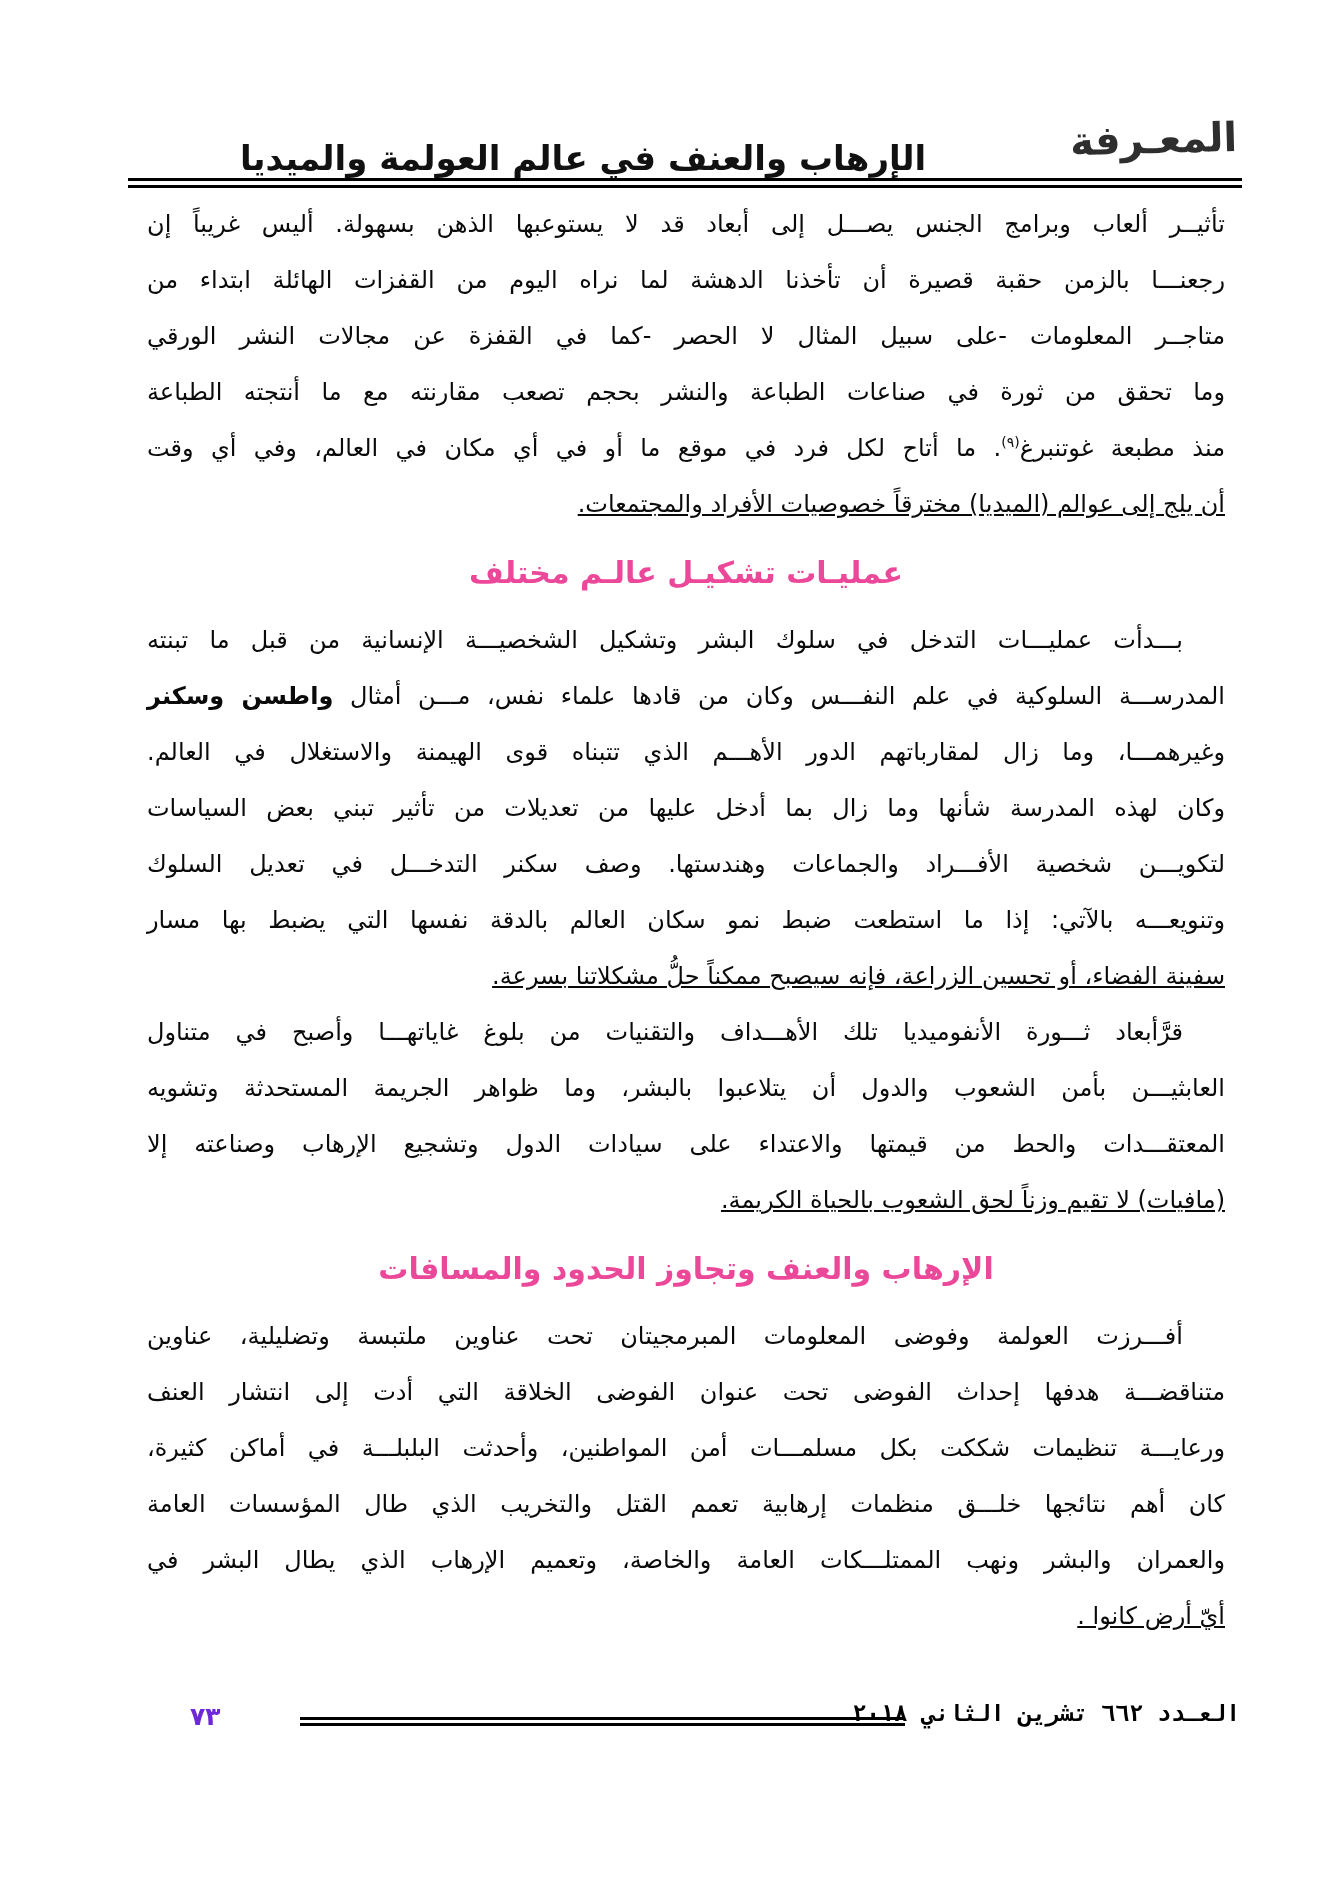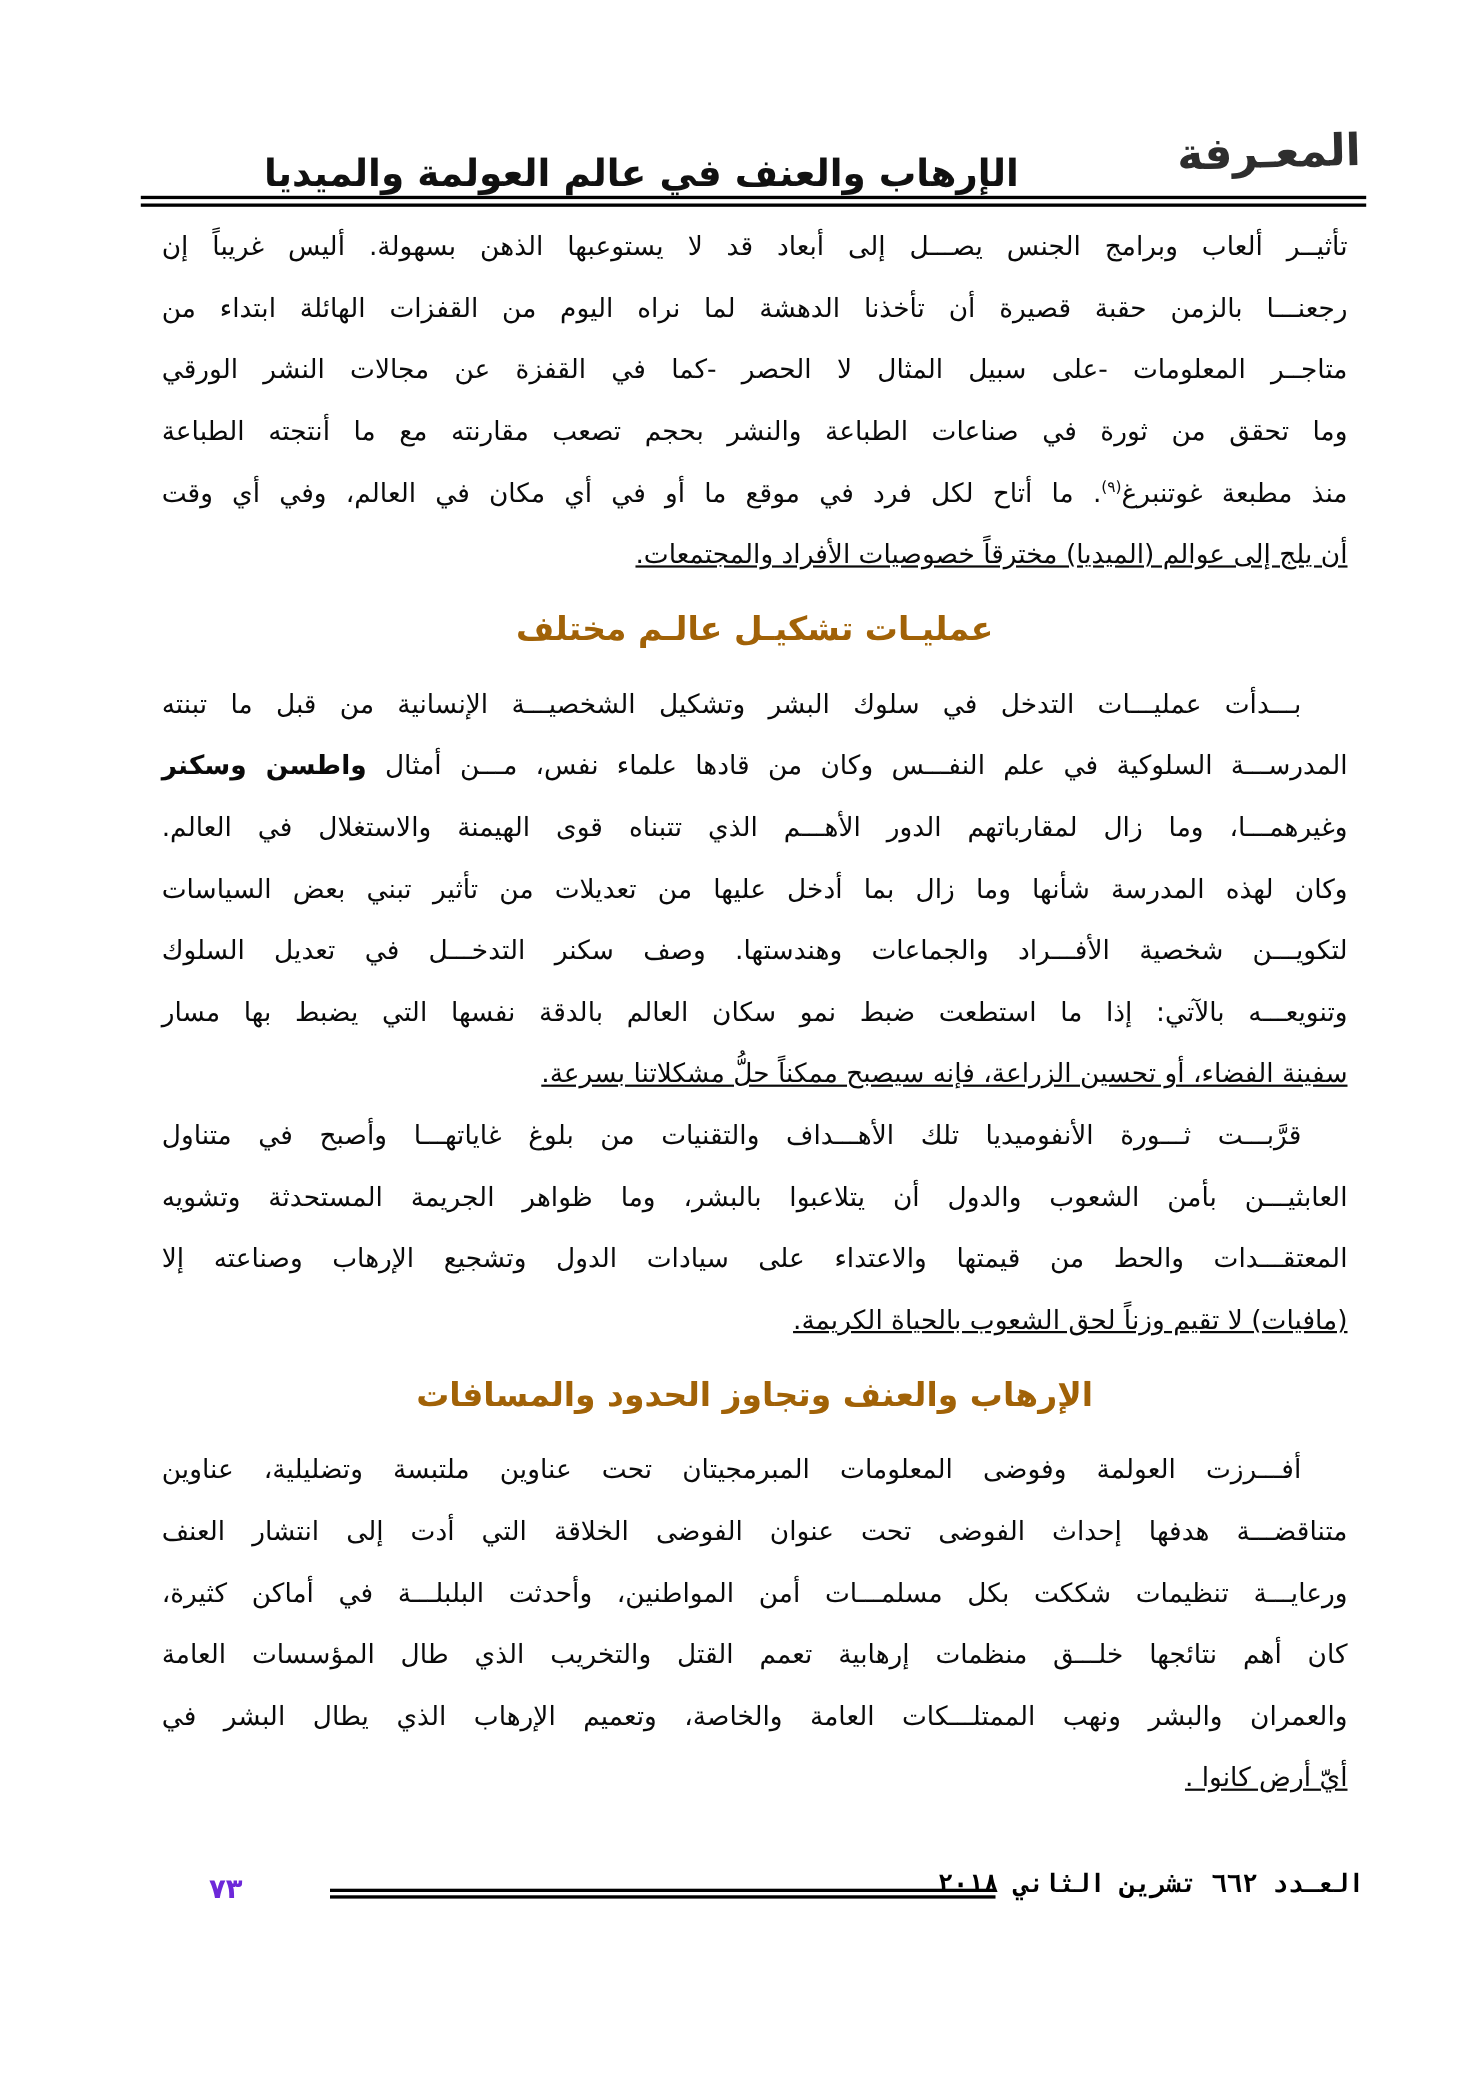--- a/index.html
+++ b/index.html
@@ -80,21 +80,21 @@
   }
   .line .bold { font-weight: bold; }
   .section-heading {
     height: 56px;
     line-height: 56px;
     margin: 13px 0 11px 0;
     text-align: center;
     text-align-last: center;
     font-size: 30px;
     font-weight: bold;
-    color: #a16207;
+    color: #ec4899;
   }
   
   .footer-issue {
     position: absolute;
     top: 1700px;
     right: 99px;
     font-size: 23px;
     font-weight: bold;
     white-space: nowrap;
     color: #000;
@@ -142,21 +142,21 @@
       <div class="paragraph indent">
         <div class="line"><span>بـــدأت عمليـــات التدخل في سلوك البشر وتشكيل الشخصيـــة الإنسانية من قبل ما تبنته</span></div>
         <div class="line"><span>المدرســـة السلوكية في علم النفـــس وكان من قادها علماء نفس، مـــن أمثال </span><span class="bold">واطسن وسكنر</span></div>
         <div class="line"><span>وغيرهمـــا، وما زال لمقارباتهم الدور الأهـــم الذي تتبناه قوى الهيمنة والاستغلال في العالم.</span></div>
         <div class="line"><span>وكان لهذه المدرسة شأنها وما زال بما أدخل عليها من تعديلات من تأثير تبني بعض السياسات</span></div>
         <div class="line"><span>لتكويـــن شخصية الأفـــراد والجماعات وهندستها. وصف سكنر التدخـــل في تعديل السلوك</span></div>
         <div class="line"><span>وتنويعـــه بالآتي: إذا ما استطعت ضبط نمو سكان العالم بالدقة نفسها التي يضبط بها مسار</span></div>
         <div class="line last"><span>سفينة الفضاء، أو تحسين الزراعة، فإنه سيصبح ممكناً حلُّ مشكلاتنا بسرعة.</span></div>
       </div>
       <div class="paragraph indent">
-        <div class="line"><span>قرَّبـــت ثـــورة الأنفوميديا تلك الأهـــداف والتقنيات من بلوغ غاياتهـــا وأصبح في متناول</span></div>
+        <div class="line"><span>قرَّأبعاد ثـــورة الأنفوميديا تلك الأهـــداف والتقنيات من بلوغ غاياتهـــا وأصبح في متناول</span></div>
         <div class="line"><span>العابثيـــن بأمن الشعوب والدول أن يتلاعبوا بالبشر، وما ظواهر الجريمة المستحدثة وتشويه</span></div>
         <div class="line"><span>المعتقـــدات والحط من قيمتها والاعتداء على سيادات الدول وتشجيع الإرهاب وصناعته إلا</span></div>
         <div class="line last"><span>(مافيات) لا تقيم وزناً لحق الشعوب بالحياة الكريمة.</span></div>
       </div>
       <h2 class="section-heading">الإرهاب والعنف وتجاوز الحدود والمسافات</h2>
       <div class="paragraph indent">
         <div class="line"><span>أفـــرزت العولمة وفوضى المعلومات المبرمجيتان تحت عناوين ملتبسة وتضليلية، عناوين</span></div>
         <div class="line"><span>متناقضـــة هدفها إحداث الفوضى تحت عنوان الفوضى الخلاقة التي أدت إلى انتشار العنف</span></div>
         <div class="line"><span>ورعايـــة تنظيمات شككت بكل مسلمـــات أمن المواطنين، وأحدثت البلبلـــة في أماكن كثيرة،</span></div>
         <div class="line"><span>كان أهم نتائجها خلـــق منظمات إرهابية تعمم القتل والتخريب الذي طال المؤسسات العامة</span></div>

